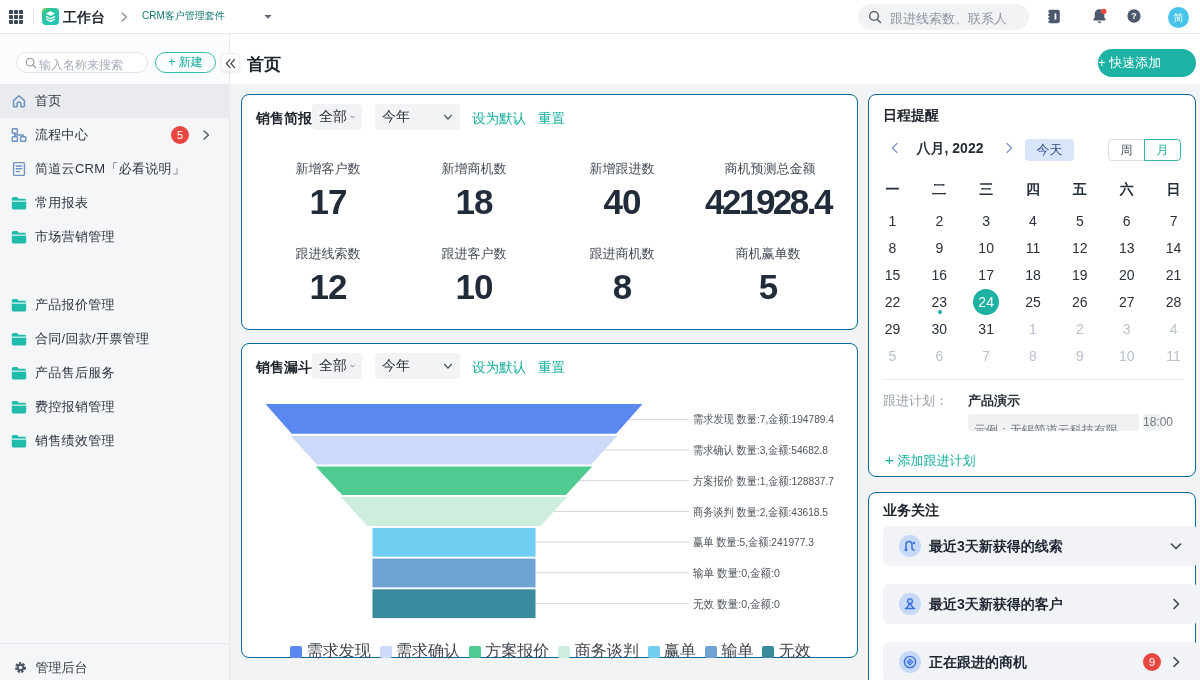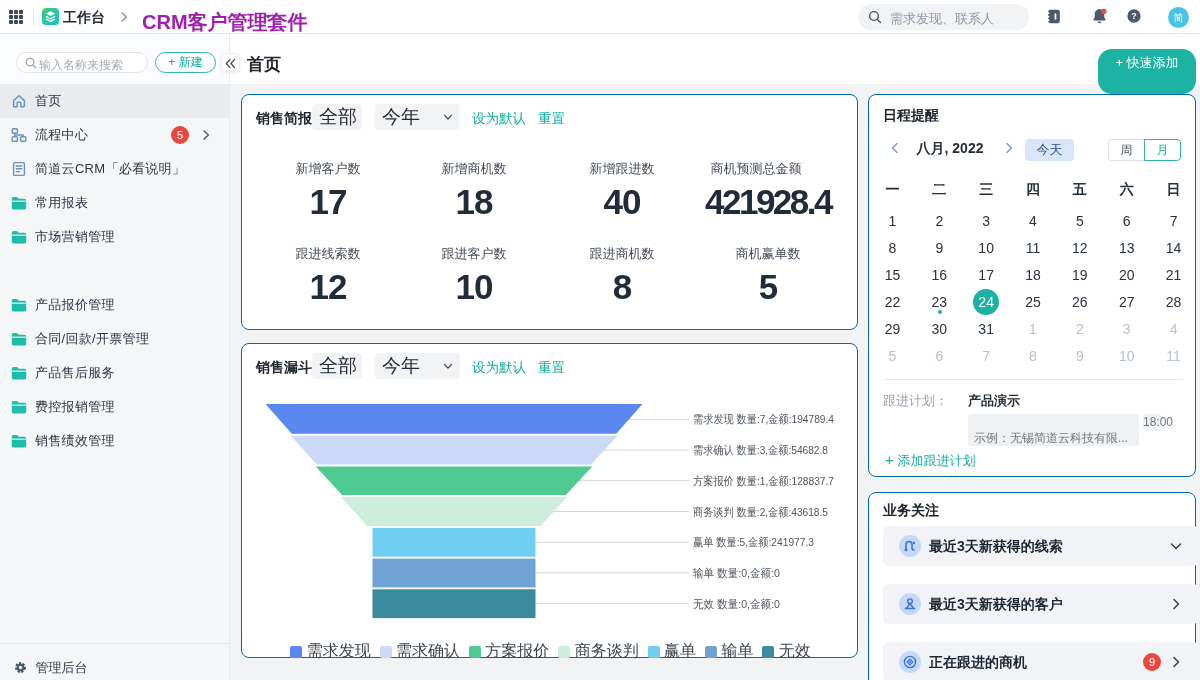--- a/index.html
+++ b/index.html
@@ -9,21 +9,21 @@
 .abs { position:absolute; }
 
 #topbar { position:absolute; left:0; top:0; width:1200px; height:34px; background:#fff; border-bottom:1px solid #e8e9eb; z-index:5; }
 #hdr { position:absolute; left:230px; top:34px; width:970px; height:50px; background:#fff; }
 #sidebar { position:absolute; left:0; top:34px; width:230px; height:646px; background:#f5f6f7; border-right:1px solid #e8e9eb; }
 #sidetop { position:absolute; left:0; top:0; width:229px; height:50px; background:#fbfcfd; }
 .menuitem { position:absolute; left:0; width:230px; height:34px; }
 .menuitem .mi-txt { position:absolute; left:35px; top:50%; transform:translateY(-50%); font-size:13px; color:#2c3442; font-weight:500; letter-spacing:0.3px;}
 .menuitem svg { position:absolute; left:11px; top:50%; transform:translateY(-50%); }
 .card { position:absolute; background:#fff; border:1px solid #0369a1; border-radius:8px; }
-.ddl { position:absolute; top:9px; height:26px; background:#f2f3f5; border-radius:4px; font-size:19px; color:#242b35; display:flex; align-items:center; padding:0 7px; justify-content:space-between; white-space:nowrap; }
+.ddl { position:absolute; top:9px; height:26px; background:#f2f3f5; border-radius:4px; font-size:14px; color:#242b35; display:flex; align-items:center; padding:0 7px; justify-content:space-between; white-space:nowrap; }
 .link13 { position:absolute; top:15px; font-size:13.5px; color:#14ae9f; font-weight:500; }
 .ctitle { position:absolute; left:14px; top:15px; font-size:14px; font-weight:bold; color:#20262e; }
 .stat-label { position:absolute; font-size:13px; color:#454c57; transform:translateX(-50%); white-space:nowrap; }
 .stat-val { position:absolute; font-size:35px; font-weight:600; color:#222b3a; transform:translateX(-50%); white-space:nowrap; letter-spacing:-1px;}
 .cal-wh, .cal-row { position:absolute; left:0; width:328px; display:flex; }
 .cal-wh span { flex:1; text-align:center; font-size:14px; font-weight:bold; color:#242e3c; }
 .cal-row span { flex:1; text-align:center; font-size:14px; color:#2a313c; font-weight:500; height:26px; line-height:26px; position:relative;}
 .cal-row span.dim { color:#b9c1cd; font-weight:400; }
 .cal-row span.today { color:#fff; z-index:0; }
 .cal-row span.today::before { content:""; position:absolute; left:50%; top:50%; transform:translate(-50%,-50%); width:26px; height:26px; border-radius:50%; background:#1db1a4; z-index:-1; }
@@ -62,31 +62,31 @@
       <rect x="0" y="0" width="17" height="17" rx="4" fill="url(#lg1)"></rect>
       <path d="M0.2 4.5 L0.2 3 Q0.5 0.6 3 0.2 L5 0.2 Z" fill="#85d35e"></path>
       <path d="M8.5 3.2 L13 5.6 L8.5 8 L4 5.6 Z" fill="#fff"></path>
       <path d="M4 8.4 L8.5 10.8 L13 8.4" fill="none" stroke="#fff" stroke-width="1.3"></path>
       <path d="M4 11 L8.5 13.4 L13 11" fill="none" stroke="#fff" stroke-width="1.3"></path>
     </svg>
     <div class="abs" style="left:63px;top:9px;font-size:14px;font-weight:bold;color:#242b35;">工作台</div>
     <svg class="abs" style="left:118px;top:11px;" width="12" height="12" viewBox="0 0 12 12">
         <path d="M4 2 L8.5 6 L4 10" fill="none" stroke="#8a919c" stroke-width="1.4" stroke-linecap="round" stroke-linejoin="round"></path>
       </svg>
-    <div class="abs" style="left:142px;top:9px;font-size:20px;font-weight:bold;color:#a21caf;">CRM客户管理套件</div>
+    <div class="abs" style="left:142px;top:9px;font-size:10px;font-weight:normal;color:#0f766e;">CRM客户管理套件</div>
     <svg class="abs" style="left:263px;top:13px;" width="10" height="8" viewBox="0 0 10 8">
         <path d="M1.5 2 L5 5.8 L8.5 2 Z" fill="#5b6472"></path>
       </svg>
 
     <div class="abs" style="left:858px;top:4px;width:171px;height:26px;background:#f2f3f5;border-radius:13px;">
       <svg class="abs" style="left:10px;top:6px;" width="14" height="14" viewBox="0 0 14 14">
           <circle cx="6" cy="6" r="4.4" fill="none" stroke="#4e5660" stroke-width="1.4"></circle>
           <path d="M9.4 9.4 L12.5 12.5" stroke="#4e5660" stroke-width="1.4" stroke-linecap="round"></path>
         </svg>
-      <div class="abs" style="left:32px;top:6px;font-size:13px;color:#8d95a1;">需求发现、联系人</div>
+      <div class="abs" style="left:32px;top:6px;font-size:13px;color:#8d95a1;">跟进线索数、联系人</div>
     </div>
     <svg class="abs" style="left:1046px;top:9px;" width="16" height="15" viewBox="0 0 17 18">
       <rect x="1.5" y="1" width="14" height="16" rx="2.5" fill="#4d5a6e"></rect>
       <rect x="0" y="4" width="3" height="2" rx="1" fill="#fff"></rect>
         <rect x="0" y="8.2" width="3" height="2" rx="1" fill="#fff"></rect>
         <rect x="0" y="12.4" width="3" height="2" rx="1" fill="#fff"></rect>
       <rect x="9.2" y="5" width="2.1" height="8" rx="1" fill="#fff"></rect>
     </svg>
     <svg class="abs" style="left:1091px;top:8px;" width="17" height="17" viewBox="0 0 20 20">
       <path d="M10 1.5 c-3.4 0 -5.6 2.5 -5.6 5.7 v3.6 l-1.6 2.6 a0.8 0.8 0 0 0 0.7 1.2 h13 a0.8 0.8 0 0 0 0.7 -1.2 l-1.6 -2.6 v-3.6 c0 -3.2 -2.2 -5.7 -5.6 -5.7 Z" fill="#4d5a6e"></path>
@@ -195,21 +195,21 @@
       <svg style="vertical-align:-2px;" width="13" height="13" viewBox="0 0 16 16">
           <circle cx="8" cy="8" r="5.2" fill="none" stroke="#4a5565" stroke-width="3" stroke-dasharray="2.7 1.7"></circle>
           <circle cx="8" cy="8" r="4.6" fill="#4a5565"></circle>
           <circle cx="8" cy="8" r="2.2" fill="#f5f6f7"></circle>
         </svg>
       <span style="font-size:13px;color:#333b48;margin-left:4px;">管理后台</span>
     </div>
   </div>
   <div id="hdr">
     <div class="abs" style="left:17px;top:19px;font-size:17px;font-weight:bold;color:#20262e;">首页</div>
-    <div class="abs" style="left:868px;top:15px;width:98px;height:45px;border-radius:14px;background:#1cb2a4;color:#fff;font-size:13px;text-align:center;line-height:28px;">+ 快速添加</div>
+    <div class="abs" style="left:868px;top:15px;width:98px;height:28px;border-radius:14px;background:#1cb2a4;color:#fff;font-size:13px;line-height:28px;">+ 快速添加</div>
   </div>
   <div class="abs" style="left:221px;top:53px;width:19px;height:19px;background:#fff;border:1px solid #eceef0;border-radius:4px;box-shadow:0 1px 3px rgba(0,0,0,0.08);z-index:6;text-align:center;">
     <svg style="margin-top:3.5px;" width="11" height="11" viewBox="0 0 12 12">
         <g fill="none" stroke="#3c4554" stroke-width="1.3" stroke-linecap="round" stroke-linejoin="round">
           <path d="M5.5 1.5 L1.5 6 L5.5 10.5"></path>
           <path d="M10.5 1.5 L6.5 6 L10.5 10.5"></path>
         </g>
       </svg>
   </div>
 
@@ -219,21 +219,21 @@
           <path d="M2 4 L6 8.5 L10 4" fill="none" stroke="#3c4554" stroke-width="1.5" stroke-linecap="round" stroke-linejoin="round"></path>
         </svg></div>
     <div class="ddl" style="left:133px;width:85px;">今年 <svg width="10" height="10" viewBox="0 0 12 12">
           <path d="M2 4 L6 8.5 L10 4" fill="none" stroke="#3c4554" stroke-width="1.5" stroke-linecap="round" stroke-linejoin="round"></path>
         </svg></div>
     <div class="link13" style="left:230px;">设为默认</div>
     <div class="link13" style="left:296px;">重置</div>
     <div class="stat-label" style="left:86px;top:65px;">新增客户数</div>
     <div class="stat-label" style="left:232px;top:65px;">新增商机数</div>
     <div class="stat-label" style="left:380px;top:65px;">新增跟进数</div>
-    <div class="stat-label" style="left:514px;top:65px;">商机预测总金额</div>
+    <div class="stat-label" style="left:528px;top:65px;">商机预测总金额</div>
     <div class="stat-val" style="left:86px;top:87px;">17</div>
     <div class="stat-val" style="left:232px;top:87px;">18</div>
     <div class="stat-val" style="left:380px;top:87px;">40</div>
     <div class="stat-val" style="left:526px;top:87px;letter-spacing:-2.5px;">421928.4</div>
     <div class="stat-label" style="left:86px;top:150px;">跟进线索数</div>
     <div class="stat-label" style="left:232px;top:150px;">跟进客户数</div>
     <div class="stat-label" style="left:380px;top:150px;">跟进商机数</div>
     <div class="stat-label" style="left:526px;top:150px;">商机赢单数</div>
     <div class="stat-val" style="left:86px;top:172px;">12</div>
     <div class="stat-val" style="left:232px;top:172px;">10</div>
@@ -363,21 +363,21 @@
         <span class="dim">7</span>
         <span class="dim">8</span>
         <span class="dim">9</span>
         <span class="dim">10</span>
         <span class="dim">11</span>
       </div>
     <div class="abs" style="left:68.5px;top:215px;width:4px;height:4px;border-radius:50%;background:#1db1a4;"></div>
     <div class="abs" style="left:14px;top:284px;width:300px;height:1px;background:#e8eaed;"></div>
     <div class="abs" style="left:14px;top:297px;font-size:13px;color:#99a1ab;">跟进计划：</div>
     <div class="abs" style="left:99px;top:297px;font-size:13px;font-weight:bold;color:#262e38;">产品演示</div>
-    <div class="abs" style="left:99px;top:319px;width:171px;height:17px;background:#eff1f3;border-radius:3px;font-size:12px;color:#70787f;line-height:17px;padding:16px 6px;white-space:nowrap;overflow:hidden;">示例：无锡简道云科技有限...</div>
+    <div class="abs" style="left:99px;top:319px;width:171px;height:17px;background:#eff1f3;border-radius:3px;font-size:12px;color:#70787f;line-height:17px;padding:8px 6px;white-space:nowrap;overflow:hidden;">示例：无锡简道云科技有限...</div>
     <div class="abs" style="left:274px;top:319px;width:18px;height:17px;background:#eff1f3;border-radius:3px;font-size:12px;color:#70787f;line-height:17px;text-align:center;">18:00</div>
     <div class="abs" style="left:16px;top:356px;font-size:13px;color:#14ae9f;"><span style="font-size:15px;">+</span> 添加跟进计划</div>
   </div>
   <div class="card" id="card4" style="left:868px; top:492px; width:328px; height:200px;">
     <div class="ctitle" style="top:9px;">业务关注</div>
     <div class="focus-row" style="top:33px;">
       <div class="fi"><svg width="14" height="14" viewBox="0 0 14 14">
             <g fill="none" stroke="#3a70db" stroke-width="1.5" stroke-linecap="round">
               <path d="M3 10.5 V5.5 a3 3 0 0 1 6 0 V9 a2 2 0 0 0 2 2"></path>
             </g>

